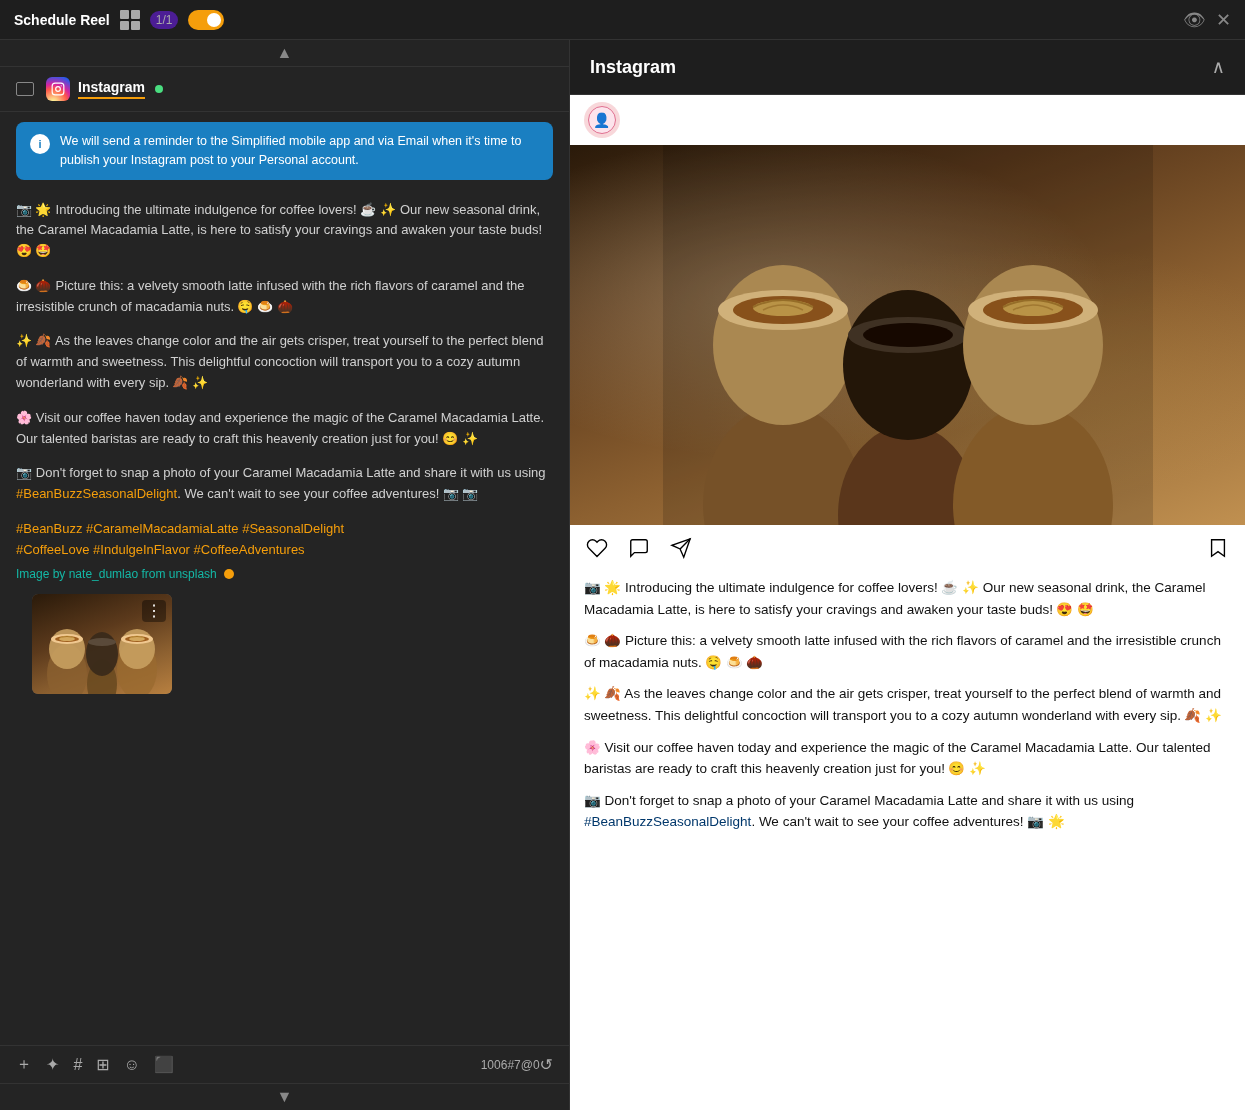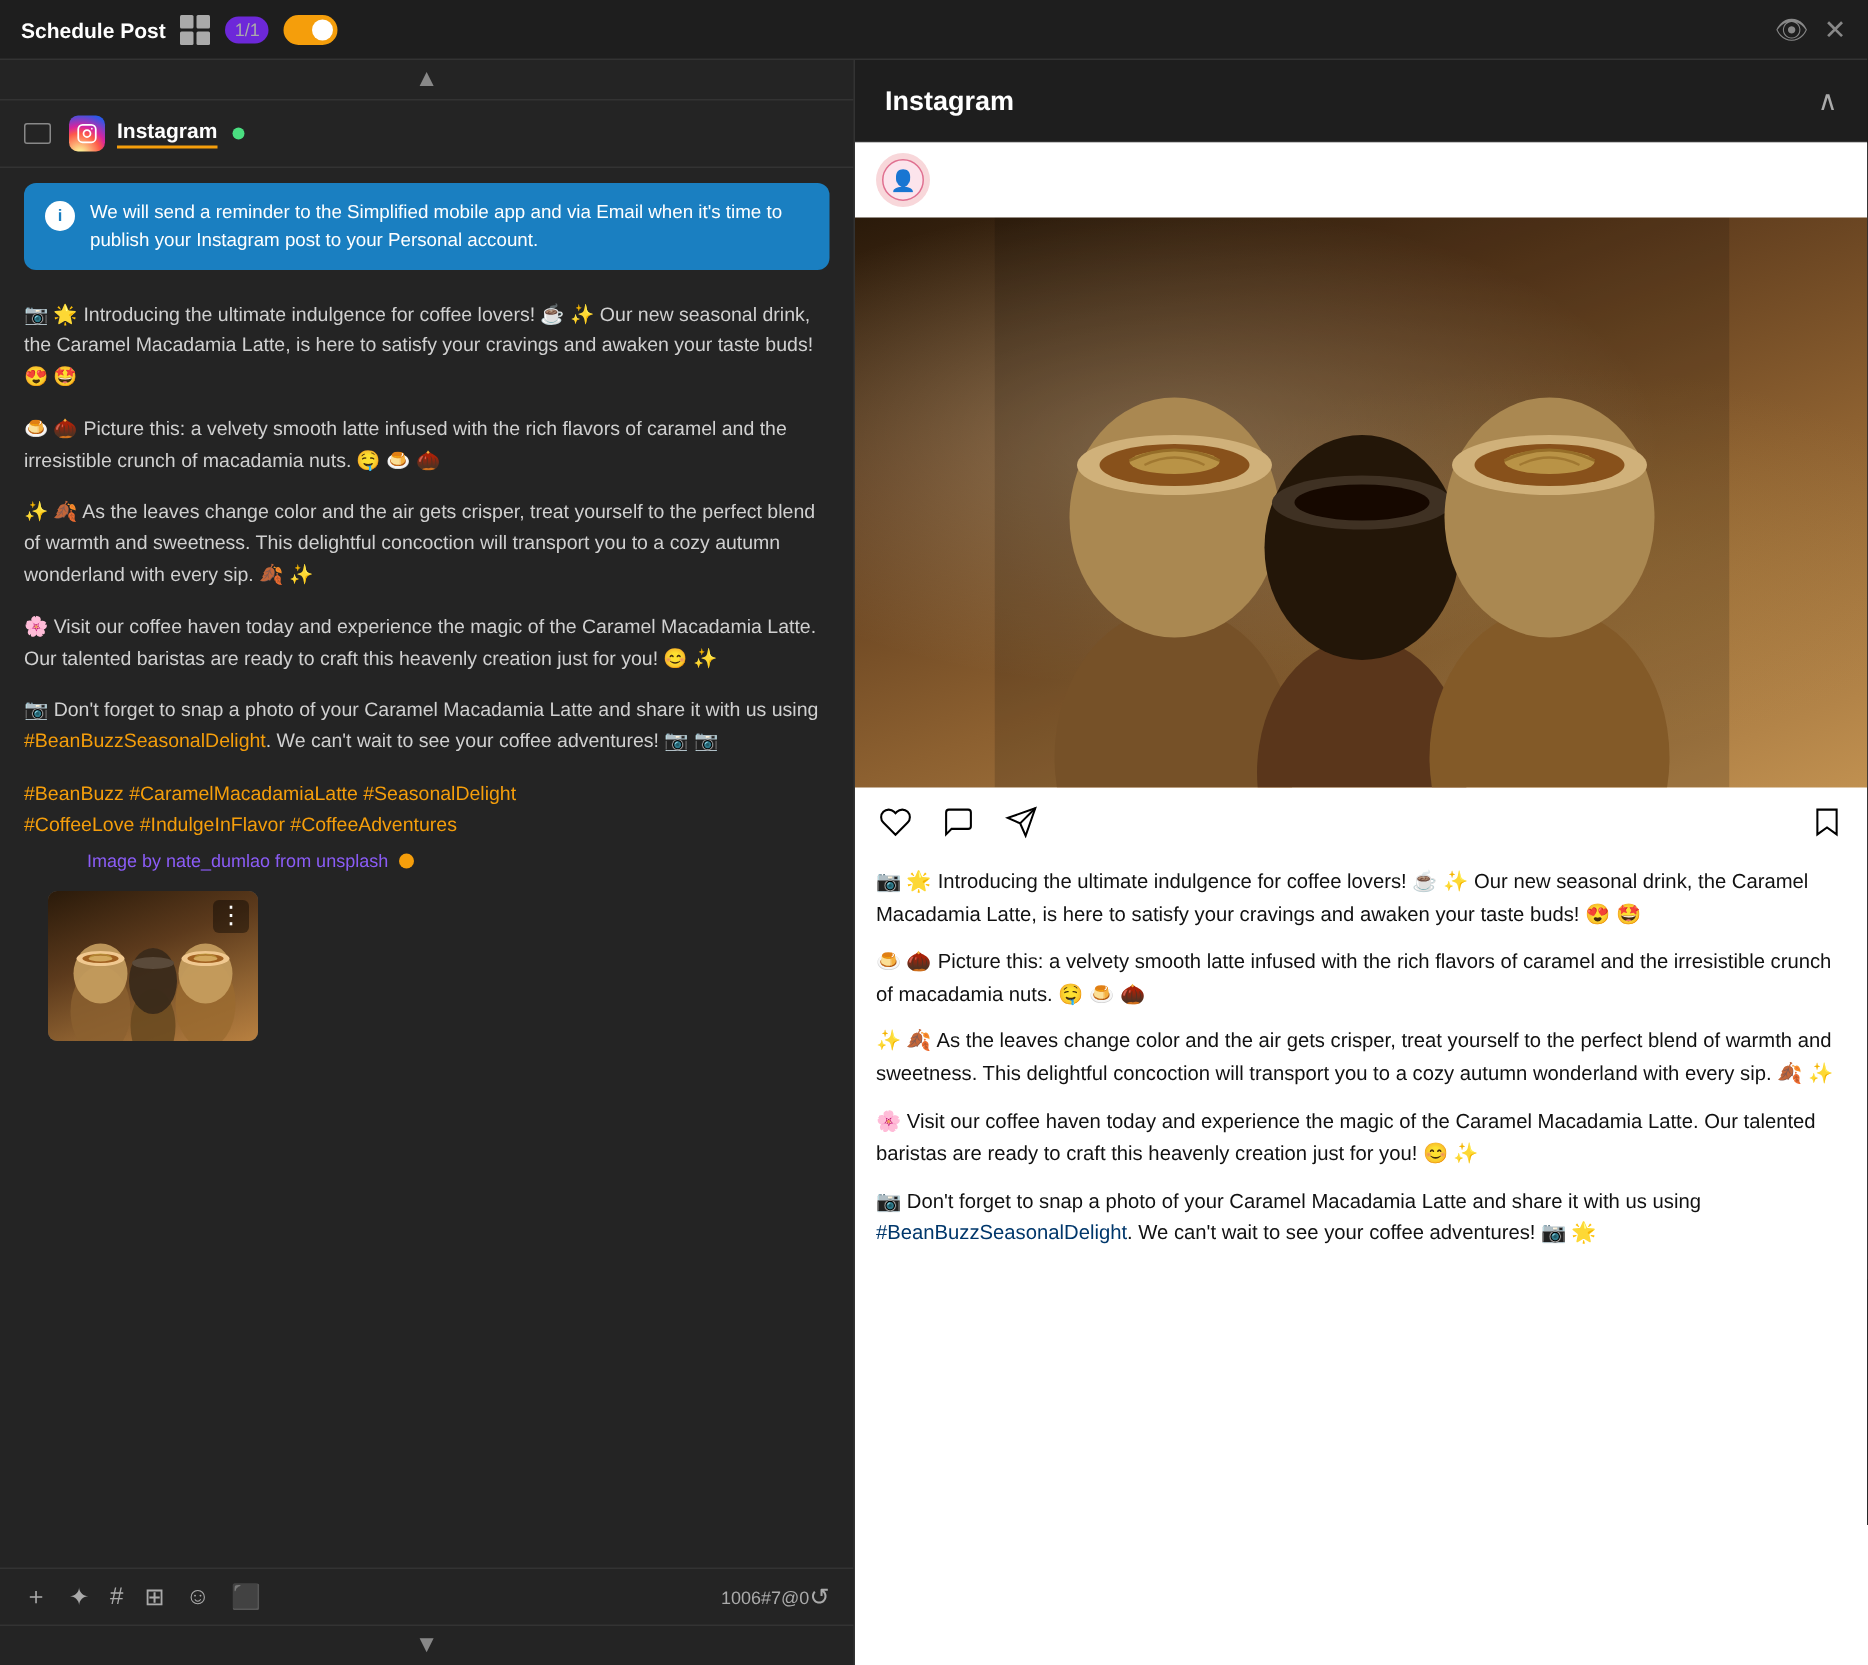--- a/index.html
+++ b/index.html
@@ -41,21 +41,21 @@
       grid-template-columns: 1fr 1fr;
       gap: 2px;
     }
     .grid-icon span {
       background: #aaa;
       border-radius: 1px;
     }
     .counter-badge {
       font-size: 12px;
       color: #aaa;
-      background: #6d28d9;
+      background: #4c1d95;
       padding: 2px 6px;
       border-radius: 10px;
     }
     .toggle-switch {
       width: 36px; height: 20px;
       background: #f59e0b;
       border-radius: 10px;
       position: relative;
       cursor: pointer;
     }
@@ -195,24 +195,23 @@
       border-radius: 3px;
     }
     .post-paragraph {
       margin-bottom: 14px;
     }
     .hashtag-line {
       color: #f59e0b;
       margin-bottom: 4px;
     }
     .credit-line {
-      color: #8b5cf6;
+      color: #14b8a6;
       font-size: 12px;
       margin-bottom: 10px;
-      margin-left: 42px;
     }
     .yellow-dot {
       width: 10px; height: 10px;
       background: #f59e0b;
       border-radius: 50%;
       display: inline-block;
       margin-left: 4px;
       vertical-align: middle;
     }
 
@@ -410,21 +409,21 @@
       font-size: 18px;
       color: #888;
       cursor: pointer;
     }
   </style>
 </head>
 <body>
 
 <div class="top-bar">
   <div class="top-bar-left">
-    <span class="top-bar-title">Schedule Post</span>
+    <span class="top-bar-title">Schedule Reel</span>
     <div class="grid-icon">
       <span></span>
         <span></span>
         <span></span>
         <span></span>
     </div>
     <span class="counter-badge">1/1</span>
     <div class="toggle-switch"></div>
   </div>
   <div class="top-bar-right">

